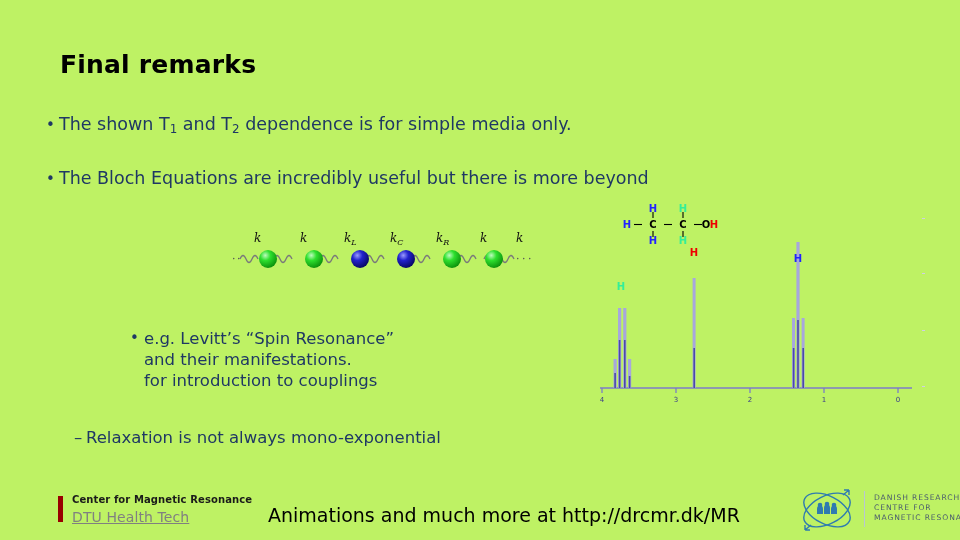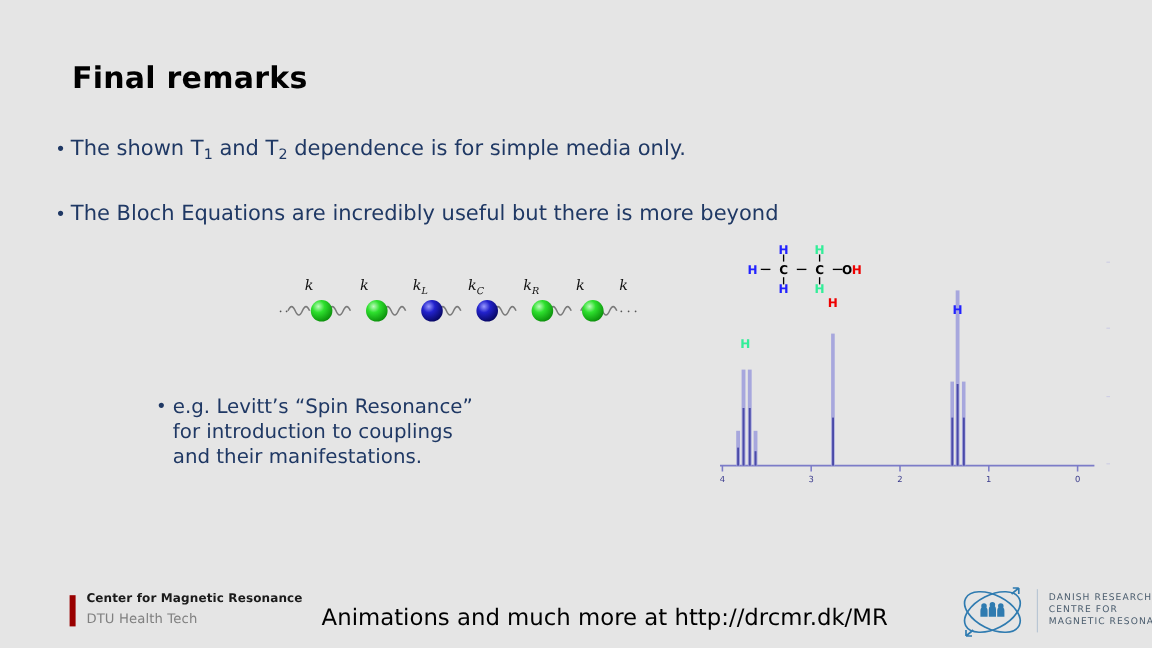--- a/index.html
+++ b/index.html
@@ -1,21 +1,21 @@
 <!DOCTYPE html>
 <html><head>
 <meta charset="utf-8">
 <style>
   html,body{margin:0;padding:0;}
   body{
     width:960px;height:540px;background:#ffffff;overflow:hidden;
     font-family:"DejaVu Sans","Liberation Sans",sans-serif;
     -webkit-font-smoothing:antialiased;
   }
-  .slide{position:relative;width:960px;height:540px;background:#e5e5e5;}
+  .slide{position:relative;width:960px;height:540px;background:#bef264;}
 
   
   .title{
     position:absolute;left:60px;top:50px;
     font-size:25px;font-weight:bold;color:#000000;letter-spacing:0.2px;
   }
 
   
   .lvl1{
     position:absolute;color:#1F3864;font-size:17.5px;line-height:22px;
@@ -54,22 +54,22 @@
 
   .cmr-logo{position:absolute;left:58px;top:494px;height:34px;}
   .cmr-bar{
     position:absolute;left:0;top:2px;width:5px;height:26px;background:#990000;
   }
   .cmr-l1{
     position:absolute;left:14px;top:0px;font-size:10px;font-weight:bold;
     color:#1a1a1a;white-space:nowrap;letter-spacing:0.1px;
   }
   .cmr-l2{
-    position:absolute;left:14px;top:15px;font-size:11px;
-    color:#808080;white-space:nowrap;letter-spacing:0.1px;
+    position:absolute;left:14px;top:15px;font-size:14px;
+    color:#808080;white-space:nowrap;letter-spacing:0.1px;text-decoration:underline;
   }
 
   .drcmr{position:absolute;left:796px;top:487px;width:156px;height:46px;}
   .drcmr-mark{position:absolute;left:0;top:0;width:62px;height:46px;}
   .drcmr-div{
     position:absolute;left:68px;top:4px;width:1px;height:36px;background:#b9c6d4;
   }
   .drcmr-txt{
     position:absolute;left:78px;top:6px;
     font-size:7.6px;line-height:10.2px;color:#4b5d6e;
@@ -140,24 +140,27 @@
         <text x="248" y="16">k</text>
         <text x="284" y="16">k</text>
       </g>
     </svg>
   </div>
 
 
   <div class="sub-bullet" style="left:144px;top:328px;">
     <span class="bu">•</span>
     <span class="ln">e.g. Levitt’s “Spin Resonance”</span>
+    <span class="ln">and their manifestations.</span>
     <span class="ln">for introduction to couplings</span>
-    <span class="ln">and their manifestations.</span>
-  </div>
-
+  </div>
+
+  <div class="dash" style="left:74px;top:427px;">
+    <span class="bu">–</span><span>Relaxation is not always mono-exponential</span>
+  </div>
 
 
   <div class="spectrum">
     <svg width="350" height="215" viewBox="0 0 350 215" xmlns="http://www.w3.org/2000/svg">
 
       <g font-family="'DejaVu Sans','Liberation Sans',sans-serif" font-size="10" font-weight="bold" text-anchor="middle">
 
         <g stroke="#000000" stroke-width="1.1">
           <line x1="42" y1="24.5" x2="50" y2="24.5"></line>
           <line x1="72" y1="24.5" x2="80" y2="24.5"></line>

